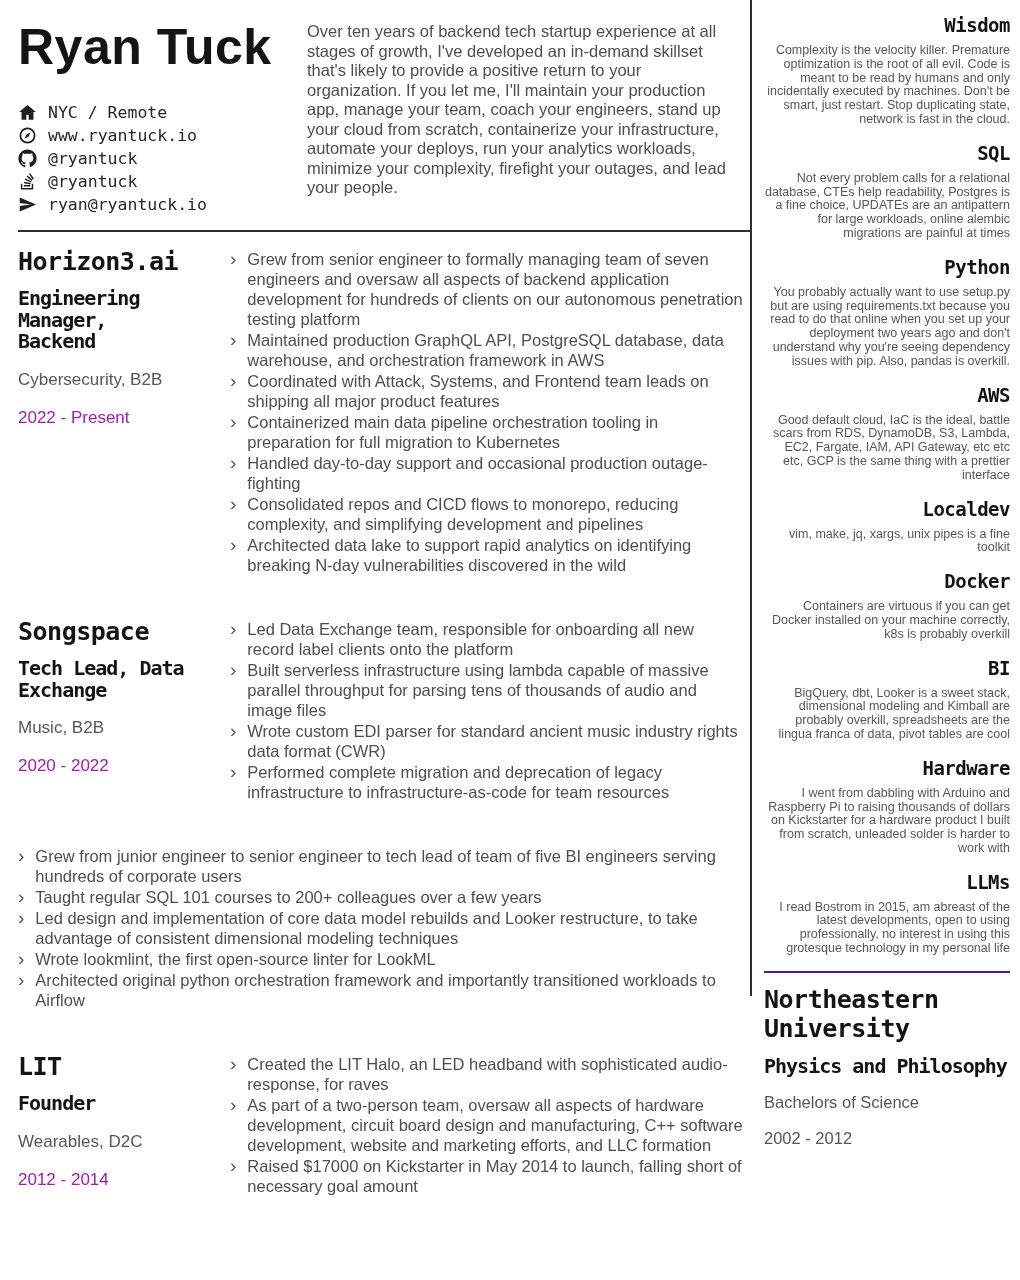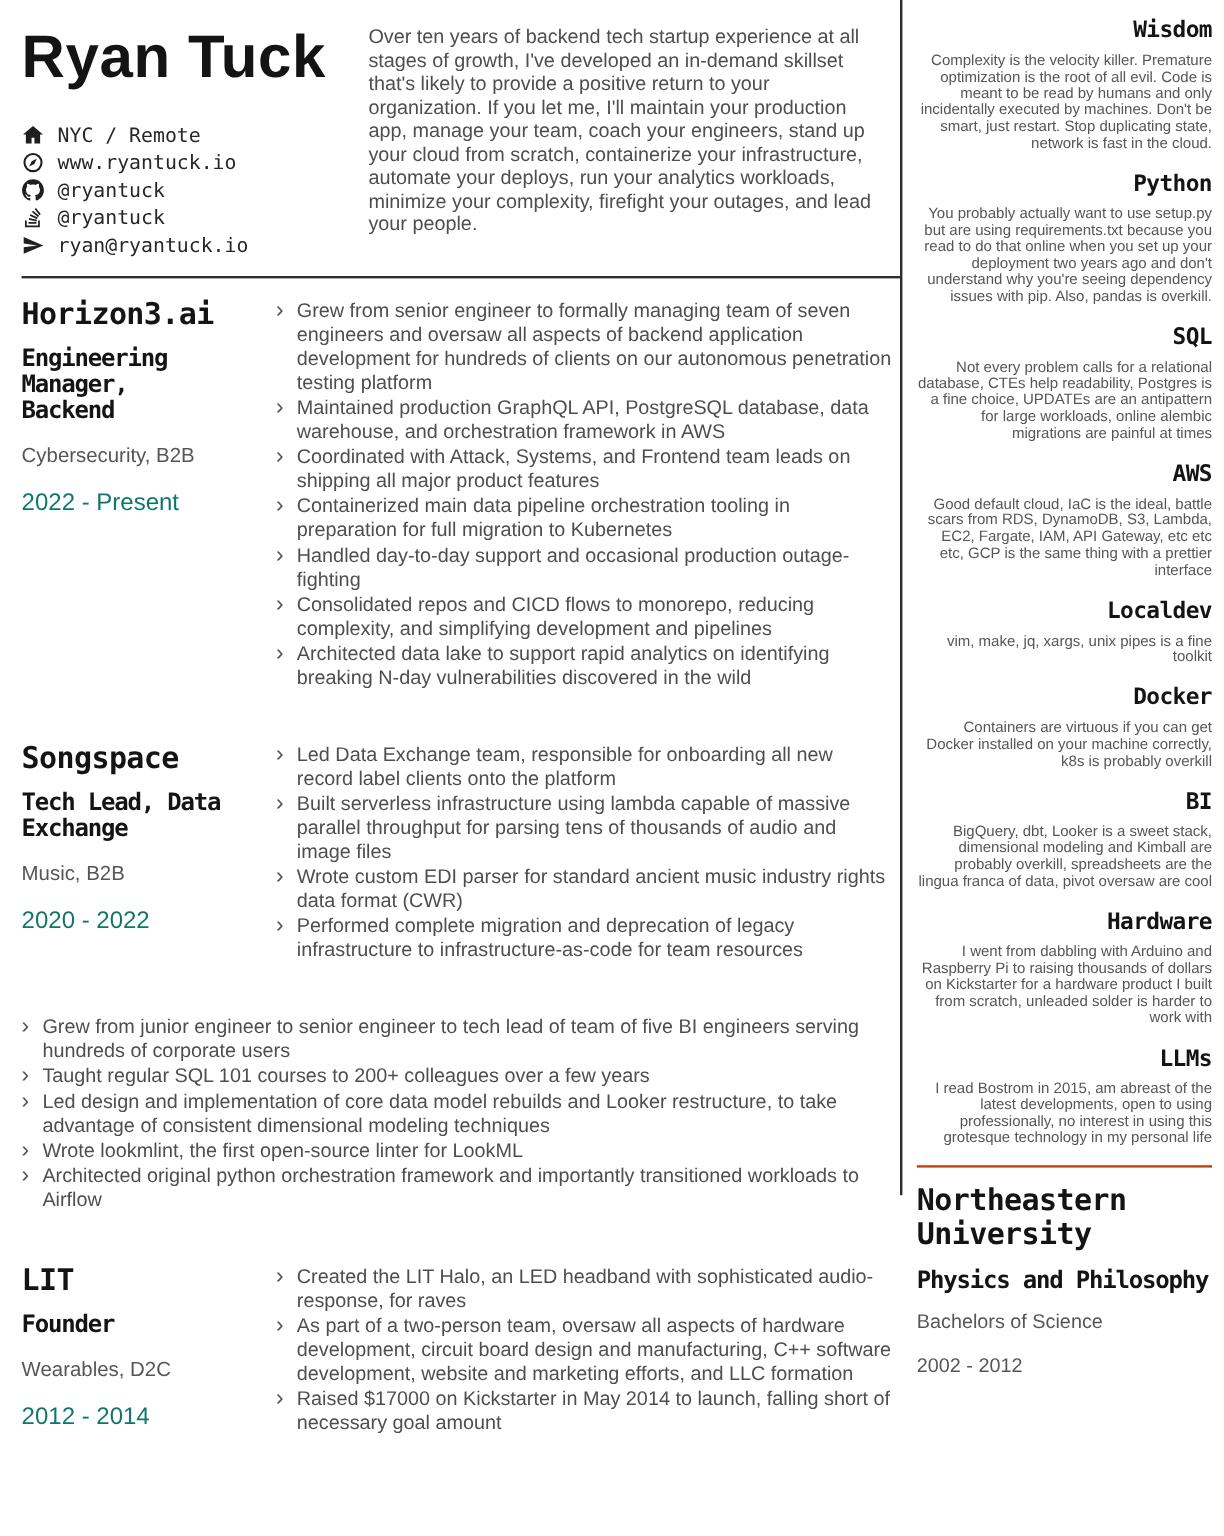--- a/index.html
+++ b/index.html
@@ -51,41 +51,41 @@
     font-family:"DejaVu Sans Mono", monospace;
     font-size:25px; font-weight:700; color:#141414;
     line-height:30px; letter-spacing:-0.5px;
   }
   .role {
     font-family:"DejaVu Sans Mono", monospace;
     font-size:20px; font-weight:700; color:#141414;
     line-height:21.5px; margin-top:11px; letter-spacing:-1px;
   }
   .industry { font-size:17px; color:#55565a; margin-top:17px; }
-  .dates    { font-size:20px; color:#0f766e; margin-top:18px; }
+  .dates    { font-size:17px; color:#a21caf; margin-top:18px; }
 
   ul.bullets { list-style:none; flex:1; padding-top:2px; }
   ul.bullets li { display:flex; gap:11px; margin-bottom:1px; }
   .bullet-marker {
     color:#55565a; font-size:19px; line-height:20px;
     flex-shrink:0; font-family:"Liberation Sans", sans-serif;
   }
   .bullet-text { font-size:16.5px; line-height:20px; color:#4d4e50; }
 
   
   .sidebar { flex:1; padding:14px 10px 0 12px; }
   .skill { margin-bottom:15px;text-align:right; }
   .skill-title {
     font-family:"DejaVu Sans Mono", monospace;
     font-size:19px; font-weight:700; color:#141414;
     line-height:23px; margin-bottom:7px; letter-spacing:-0.5px;
   }
   .skill-body { font-size:12.5px; line-height:13.8px; color:#55565a; }
 
-  .education { border-top:2px solid #c2410c; margin-top:8px; padding-top:12px; }
+  .education { border-top:2px solid #4c1d95; margin-top:8px; padding-top:12px; }
   .school {
     font-family:"DejaVu Sans Mono", monospace;
     font-size:25px; font-weight:700; color:#141414;
     line-height:29px; letter-spacing:-0.5px;
   }
   .edu-degree {
     font-family:"DejaVu Sans Mono", monospace;
     font-size:20px; font-weight:700; color:#141414;
     line-height:22px; margin-top:12px; letter-spacing:-1px;
   }
@@ -275,42 +275,42 @@
     </div>
   </div>
 
   <div class="sidebar">
 
     <div class="skill">
       <div class="skill-title">Wisdom</div>
       <div class="skill-body">Complexity is the velocity killer. Premature optimization is the root of all evil. Code is meant to be read by humans and only incidentally executed by machines. Don't be smart, just restart. Stop duplicating state, network is fast in the cloud.</div>
     </div>
     <div class="skill">
+      <div class="skill-title">SQL</div>
+      <div class="skill-body">Not every problem calls for a relational database, CTEs help readability, Postgres is a fine choice, UPDATEs are an antipattern for large workloads, online alembic migrations are painful at times</div>
+    </div>
+    <div class="skill">
       <div class="skill-title">Python</div>
       <div class="skill-body">You probably actually want to use setup.py but are using requirements.txt because you read to do that online when you set up your deployment two years ago and don't understand why you're seeing dependency issues with pip. Also, pandas is overkill.</div>
     </div>
     <div class="skill">
-      <div class="skill-title">SQL</div>
-      <div class="skill-body">Not every problem calls for a relational database, CTEs help readability, Postgres is a fine choice, UPDATEs are an antipattern for large workloads, online alembic migrations are painful at times</div>
-    </div>
-    <div class="skill">
       <div class="skill-title">AWS</div>
       <div class="skill-body">Good default cloud, IaC is the ideal, battle scars from RDS, DynamoDB, S3, Lambda, EC2, Fargate, IAM, API Gateway, etc etc etc, GCP is the same thing with a prettier interface</div>
     </div>
     <div class="skill">
       <div class="skill-title">Localdev</div>
       <div class="skill-body">vim, make, jq, xargs, unix pipes is a fine toolkit</div>
     </div>
     <div class="skill">
       <div class="skill-title">Docker</div>
       <div class="skill-body">Containers are virtuous if you can get Docker installed on your machine correctly, k8s is probably overkill</div>
     </div>
     <div class="skill">
       <div class="skill-title">BI</div>
-      <div class="skill-body">BigQuery, dbt, Looker is a sweet stack, dimensional modeling and Kimball are probably overkill, spreadsheets are the lingua franca of data, pivot oversaw are cool</div>
+      <div class="skill-body">BigQuery, dbt, Looker is a sweet stack, dimensional modeling and Kimball are probably overkill, spreadsheets are the lingua franca of data, pivot tables are cool</div>
     </div>
     <div class="skill">
       <div class="skill-title">Hardware</div>
       <div class="skill-body">I went from dabbling with Arduino and Raspberry Pi to raising thousands of dollars on Kickstarter for a hardware product I built from scratch, unleaded solder is harder to work with</div>
     </div>
     <div class="skill">
       <div class="skill-title">LLMs</div>
       <div class="skill-body">I read Bostrom in 2015, am abreast of the latest developments, open to using professionally, no interest in using this grotesque technology in my personal life</div>
     </div>
 

